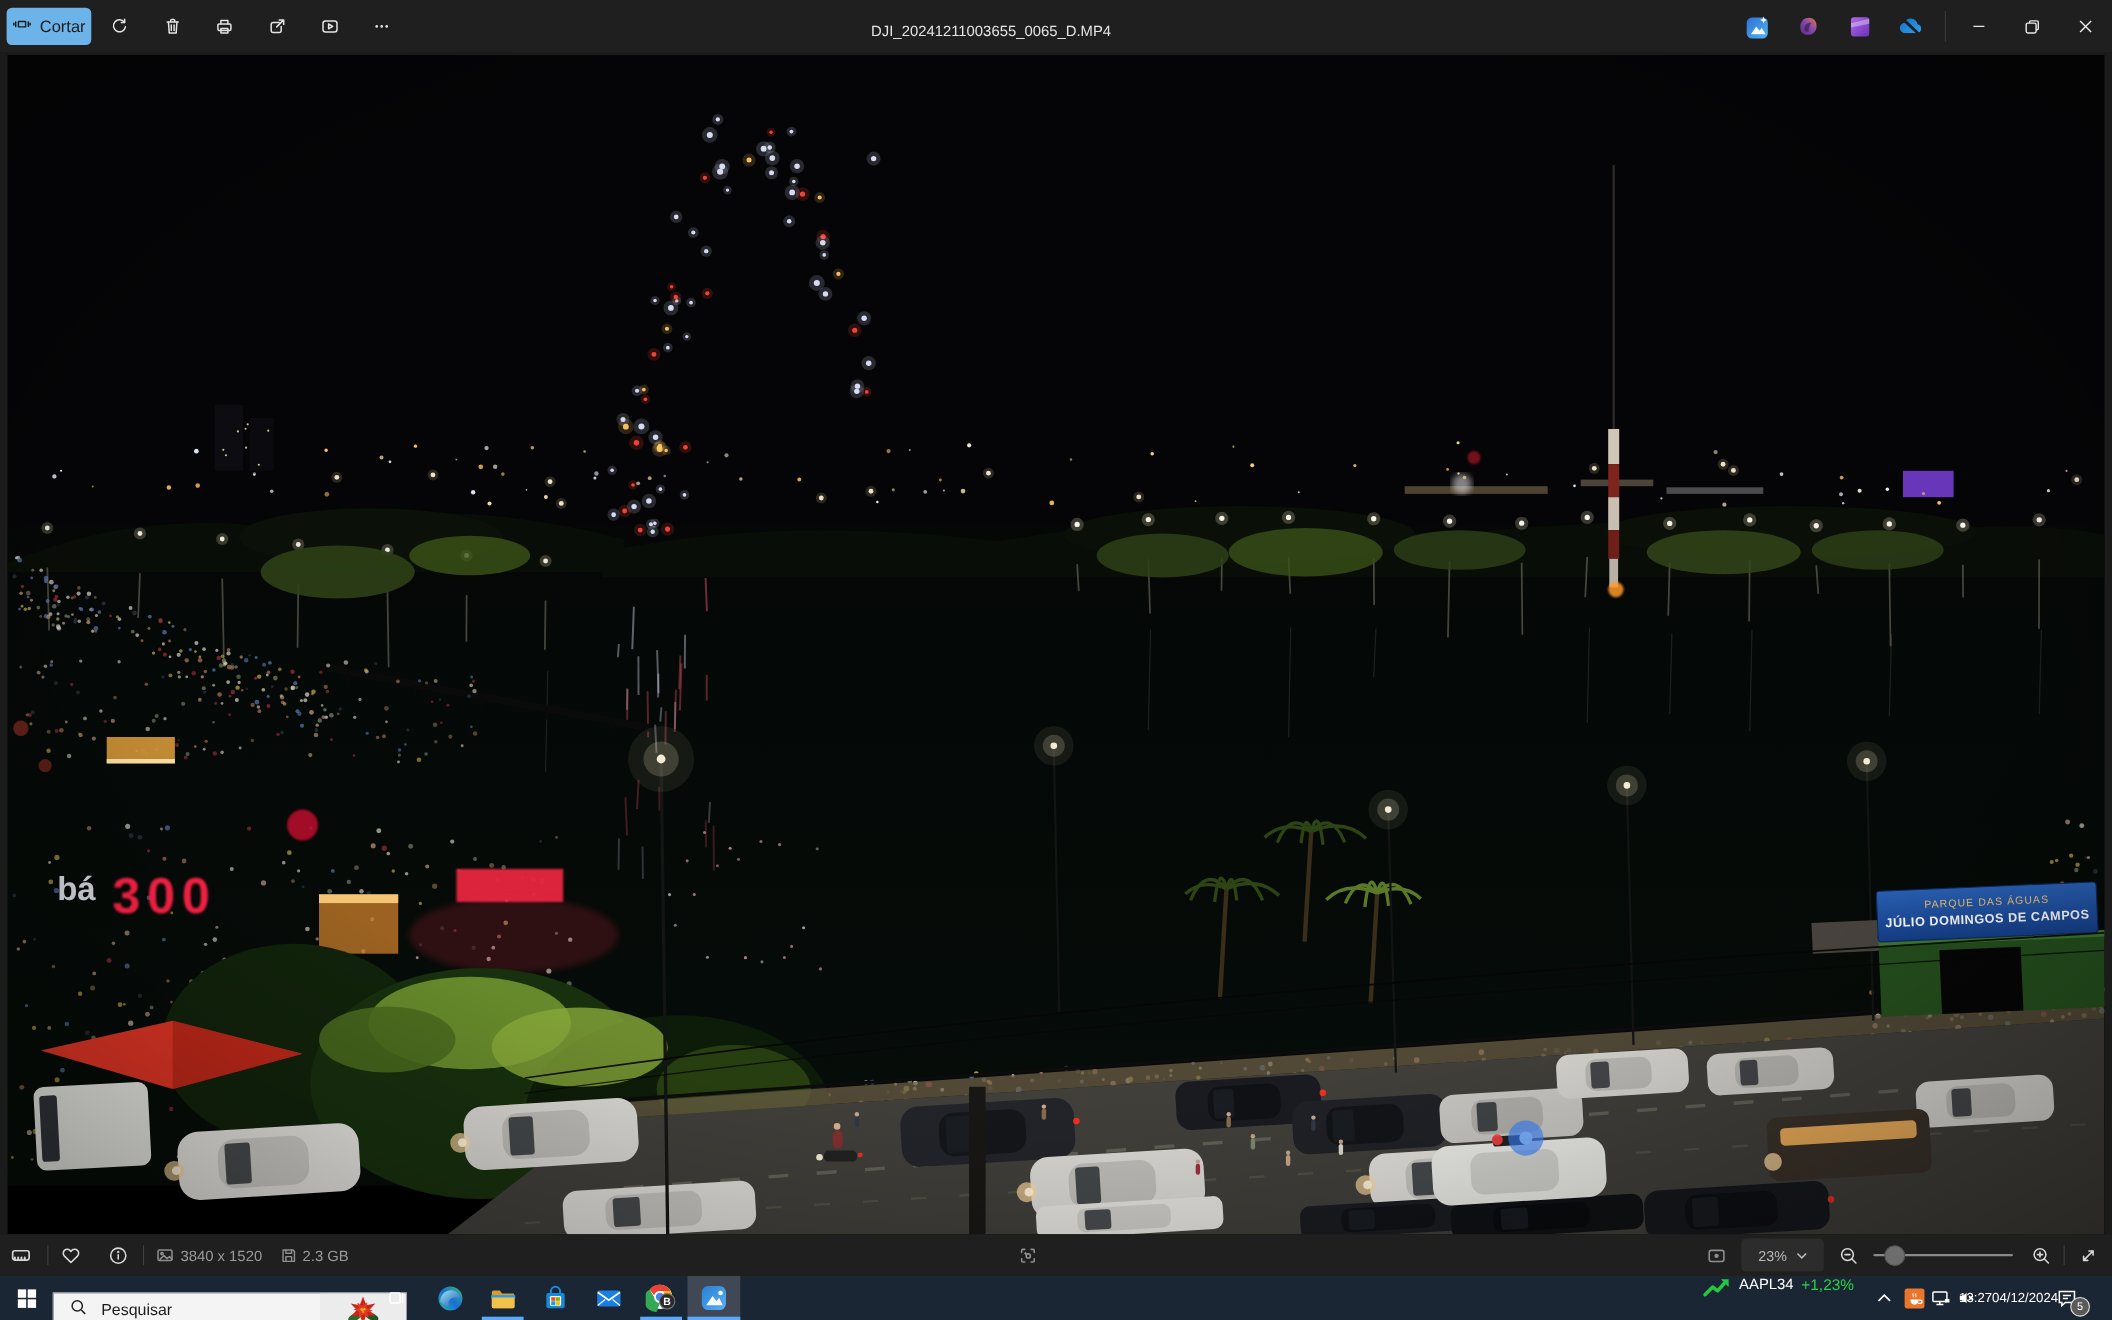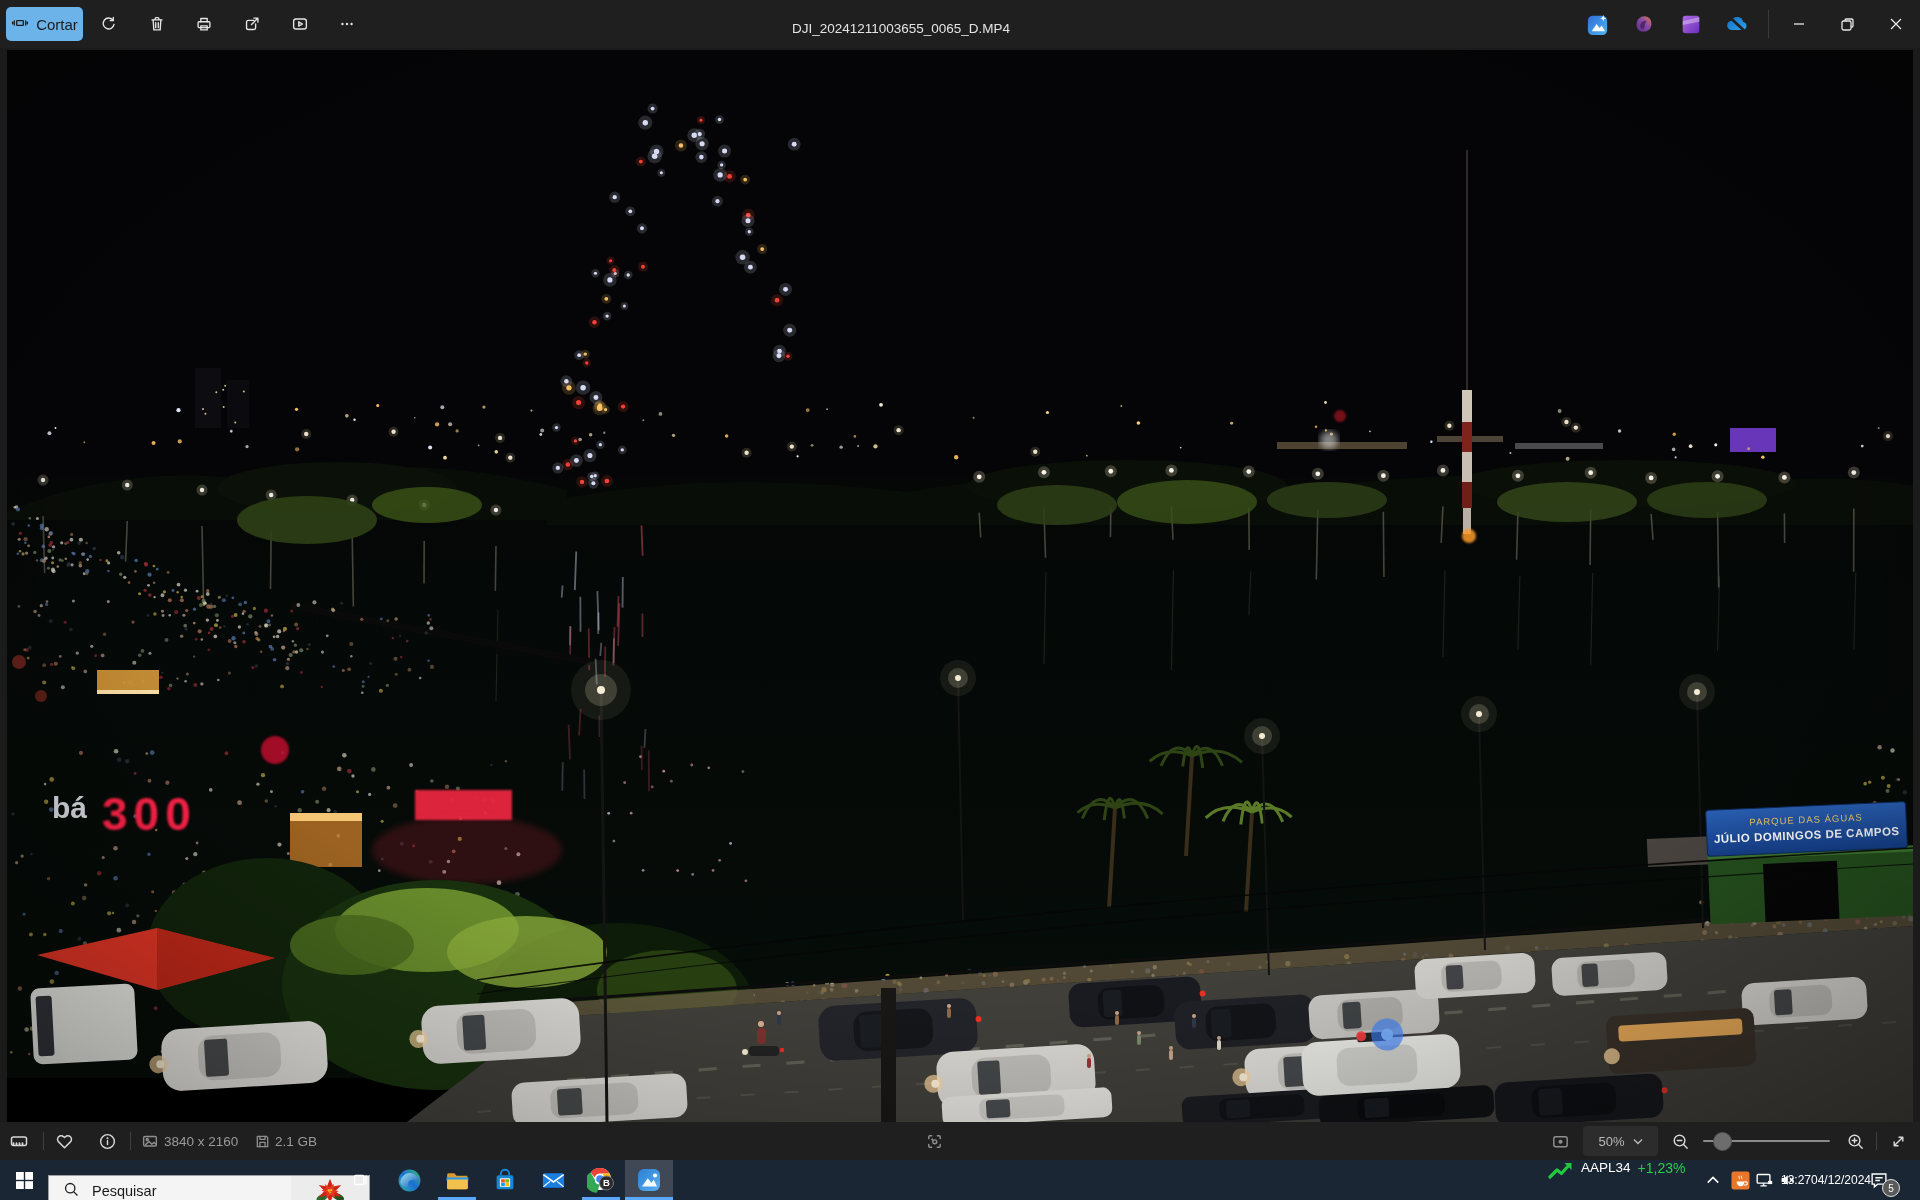--- a/index.html
+++ b/index.html
@@ -1889,43 +1889,43 @@
       </svg>
   </div>
   <div class="sb-div" style="left:130px"></div>
   <div class="sb-ic dim" style="left:136px">
     <svg width="20" height="20" viewBox="0 0 22 22">
         <rect x="4" y="6" width="14" height="10.5" rx="1.5"></rect>
         <circle cx="8" cy="9.5" r="1.2"></circle>
         <path d="M6 15 10 11.5 13 14.5 15.5 12.5 18 15"></path>
       </svg>
   </div>
-  <div class="sb-text" style="left:164px">3840 x 2160</div>
+  <div class="sb-text" style="left:164px">3840 x 1520</div>
   <div class="sb-ic dim" style="left:248px">
     <svg width="19" height="19" viewBox="0 0 22 22">
         <path d="M5 5h10.5L17 6.5V17H5Z"></path>
         <path d="M8 5v3.5h6V5M8 17v-5h6v5"></path>
       </svg>
   </div>
-  <div class="sb-text" style="left:275px">2.1 GB</div>
+  <div class="sb-text" style="left:275px">2.3 GB</div>
   <div class="sb-ic dim" style="left:920px">
     <svg width="21" height="21" viewBox="0 0 22 22">
         <path d="M5 8V6.2A1.2 1.2 0 0 1 6.2 5H8M14 5h1.8A1.2 1.2 0 0 1 17 6.2V8M17 14v1.8A1.2 1.2 0 0 1 15.8 17H14M8 17H6.2A1.2 1.2 0 0 1 5 15.8V14"></path>
         <circle cx="11.3" cy="11.3" r="2"></circle>
         <path d="M8.7 8.2v1.4M8 8.9h1.4" stroke-width="1.2"></path>
       </svg>
   </div>
   <div class="sb-ic dim" style="left:1546px">
     <svg width="21" height="21" viewBox="0 0 22 22">
         <rect x="4" y="6" width="14" height="10.5" rx="2"></rect>
         <circle cx="11" cy="11.2" r="2.1" fill="#8f8f8f" stroke="none"></circle>
       </svg>
   </div>
   <div class="zoom-btn">
-    <span>50%</span>
+    <span>23%</span>
     <svg width="10" height="7" viewBox="0 0 10 7">
         <path d="M1 1.5 5 5.5 9 1.5" stroke="#b8b8b8" fill="none" stroke-width="1.4"></path>
       </svg>
   </div>
   <div class="sb-ic" style="left:1666px">
     <svg width="21" height="21" viewBox="0 0 22 22">
         <circle cx="10" cy="10" r="5.6"></circle>
         <path d="M14.2 14.2 18 18M7.6 10h4.8"></path>
       </svg>
   </div>

